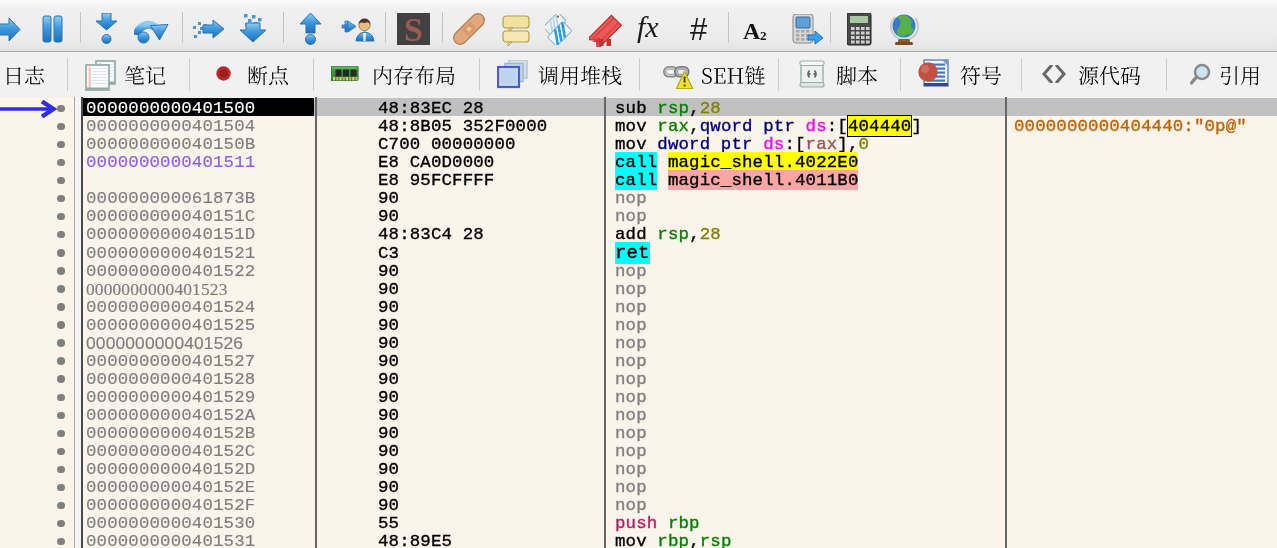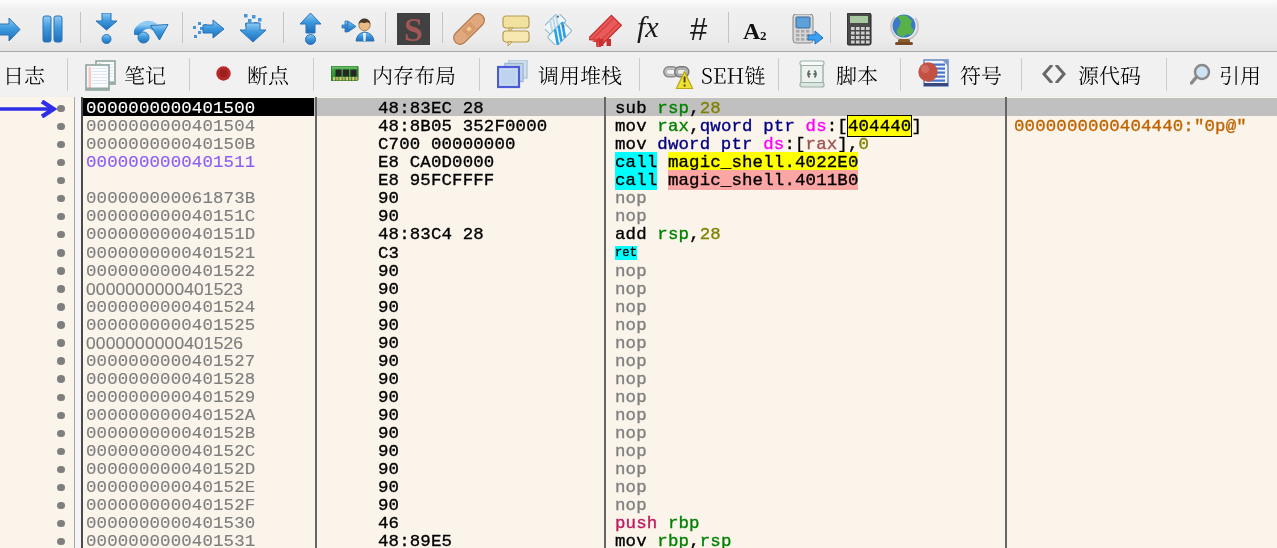--- a/index.html
+++ b/index.html
@@ -376,27 +376,27 @@
     <div style="position:absolute;height:18px;line-height:18px;font-family:'Liberation Mono',monospace;font-size:17.42px;white-space:pre;letter-spacing:0.14px;-webkit-text-stroke:0.35px;left:86px;top:112.4px;color:#7e7e7e;-webkit-text-stroke:0.15px">000000000040151C</div>
     <div style="position:absolute;height:18px;line-height:18px;font-family:'Liberation Mono',monospace;font-size:17.42px;white-space:pre;letter-spacing:0.14px;-webkit-text-stroke:0.35px;left:378px;top:112.4px;color:#000">90</div>
     <div style="position:absolute;height:18px;line-height:18px;font-family:'Liberation Mono',monospace;font-size:17.42px;white-space:pre;letter-spacing:0.14px;-webkit-text-stroke:0.35px;left:615px;top:112.4px"><span style="color:#808080">nop</span></div>
     <div style="position:absolute;left:57px;top:117.9px;width:7.5px;height:7.5px;border-radius:50%;background:#7f7f7f"></div>
     <div style="position:absolute;height:18px;line-height:18px;font-family:'Liberation Mono',monospace;font-size:17.42px;white-space:pre;letter-spacing:0.14px;-webkit-text-stroke:0.35px;left:86px;top:130.4px;color:#7e7e7e;-webkit-text-stroke:0.15px">000000000040151D</div>
     <div style="position:absolute;height:18px;line-height:18px;font-family:'Liberation Mono',monospace;font-size:17.42px;white-space:pre;letter-spacing:0.14px;-webkit-text-stroke:0.35px;left:378px;top:130.4px;color:#000">48:83C4 28</div>
     <div style="position:absolute;height:18px;line-height:18px;font-family:'Liberation Mono',monospace;font-size:17.42px;white-space:pre;letter-spacing:0.14px;-webkit-text-stroke:0.35px;left:615px;top:130.4px"><span style="color:#000000">add</span><span style="color:#000000"> </span><span style="color:#008000">rsp</span><span style="color:#000000">,</span><span style="color:#808000">28</span></div>
     <div style="position:absolute;left:57px;top:135.9px;width:7.5px;height:7.5px;border-radius:50%;background:#7f7f7f"></div>
     <div style="position:absolute;height:18px;line-height:18px;font-family:'Liberation Mono',monospace;font-size:17.42px;white-space:pre;letter-spacing:0.14px;-webkit-text-stroke:0.35px;left:86px;top:148.5px;color:#7e7e7e;-webkit-text-stroke:0.15px">0000000000401521</div>
     <div style="position:absolute;height:18px;line-height:18px;font-family:'Liberation Mono',monospace;font-size:17.42px;white-space:pre;letter-spacing:0.14px;-webkit-text-stroke:0.35px;left:378px;top:148.5px;color:#000">C3</div>
-    <div style="position:absolute;height:18px;line-height:18px;font-family:'Liberation Mono',monospace;font-size:12px;white-space:pre;letter-spacing:0.14px;-webkit-text-stroke:0.35px;left:615px;top:148.5px"><span style="color:#000000;background:#00ffff">ret</span></div>
+    <div style="position:absolute;height:18px;line-height:18px;font-family:'Liberation Mono',monospace;font-size:19px;white-space:pre;letter-spacing:0.14px;-webkit-text-stroke:0.35px;left:615px;top:148.5px"><span style="color:#000000;background:#00ffff">ret</span></div>
     <div style="position:absolute;left:57px;top:154.0px;width:7.5px;height:7.5px;border-radius:50%;background:#7f7f7f"></div>
     <div style="position:absolute;height:18px;line-height:18px;font-family:'Liberation Mono',monospace;font-size:17.42px;white-space:pre;letter-spacing:0.14px;-webkit-text-stroke:0.35px;left:86px;top:166.5px;color:#7e7e7e;-webkit-text-stroke:0.15px">0000000000401522</div>
     <div style="position:absolute;height:18px;line-height:18px;font-family:'Liberation Mono',monospace;font-size:17.42px;white-space:pre;letter-spacing:0.14px;-webkit-text-stroke:0.35px;left:378px;top:166.5px;color:#000">90</div>
     <div style="position:absolute;height:18px;line-height:18px;font-family:'Liberation Mono',monospace;font-size:17.42px;white-space:pre;letter-spacing:0.14px;-webkit-text-stroke:0.35px;left:615px;top:166.5px"><span style="color:#808080">nop</span></div>
     <div style="position:absolute;left:57px;top:172.0px;width:7.5px;height:7.5px;border-radius:50%;background:#7f7f7f"></div>
-    <div style="position:absolute;height:18px;line-height:18px;font-family:Liberation Sans, sans-serif;font-size:17.42px;white-space:pre;letter-spacing:0.14px;-webkit-text-stroke:0.35px;left:86px;top:184.6px;color:#7e7e7e;-webkit-text-stroke:0.15px">0000000000401523</div>
+    <div style="position:absolute;height:18px;line-height:18px;font-family:Liberation Serif, serif;font-size:17.42px;white-space:pre;letter-spacing:0.14px;-webkit-text-stroke:0.35px;left:86px;top:184.6px;color:#7e7e7e;-webkit-text-stroke:0.15px">0000000000401523</div>
     <div style="position:absolute;height:18px;line-height:18px;font-family:'Liberation Mono',monospace;font-size:17.42px;white-space:pre;letter-spacing:0.14px;-webkit-text-stroke:0.35px;left:378px;top:184.6px;color:#000">90</div>
     <div style="position:absolute;height:18px;line-height:18px;font-family:'Liberation Mono',monospace;font-size:17.42px;white-space:pre;letter-spacing:0.14px;-webkit-text-stroke:0.35px;left:615px;top:184.6px"><span style="color:#808080">nop</span></div>
     <div style="position:absolute;left:57px;top:190.1px;width:7.5px;height:7.5px;border-radius:50%;background:#7f7f7f"></div>
     <div style="position:absolute;height:18px;line-height:18px;font-family:'Liberation Mono',monospace;font-size:17.42px;white-space:pre;letter-spacing:0.14px;-webkit-text-stroke:0.35px;left:86px;top:202.7px;color:#7e7e7e;-webkit-text-stroke:0.15px">0000000000401524</div>
     <div style="position:absolute;height:18px;line-height:18px;font-family:'Liberation Mono',monospace;font-size:17.42px;white-space:pre;letter-spacing:0.14px;-webkit-text-stroke:0.35px;left:378px;top:202.7px;color:#000">90</div>
     <div style="position:absolute;height:18px;line-height:18px;font-family:'Liberation Mono',monospace;font-size:17.42px;white-space:pre;letter-spacing:0.14px;-webkit-text-stroke:0.35px;left:615px;top:202.7px"><span style="color:#808080">nop</span></div>
     <div style="position:absolute;left:57px;top:208.2px;width:7.5px;height:7.5px;border-radius:50%;background:#7f7f7f"></div>
     <div style="position:absolute;height:18px;line-height:18px;font-family:'Liberation Mono',monospace;font-size:17.42px;white-space:pre;letter-spacing:0.14px;-webkit-text-stroke:0.35px;left:86px;top:220.7px;color:#7e7e7e;-webkit-text-stroke:0.15px">0000000000401525</div>
     <div style="position:absolute;height:18px;line-height:18px;font-family:'Liberation Mono',monospace;font-size:17.42px;white-space:pre;letter-spacing:0.14px;-webkit-text-stroke:0.35px;left:378px;top:220.7px;color:#000">90</div>
     <div style="position:absolute;height:18px;line-height:18px;font-family:'Liberation Mono',monospace;font-size:17.42px;white-space:pre;letter-spacing:0.14px;-webkit-text-stroke:0.35px;left:615px;top:220.7px"><span style="color:#808080">nop</span></div>
@@ -435,21 +435,21 @@
     <div style="position:absolute;left:57px;top:370.7px;width:7.5px;height:7.5px;border-radius:50%;background:#7f7f7f"></div>
     <div style="position:absolute;height:18px;line-height:18px;font-family:'Liberation Mono',monospace;font-size:17.42px;white-space:pre;letter-spacing:0.14px;-webkit-text-stroke:0.35px;left:86px;top:383.3px;color:#7e7e7e;-webkit-text-stroke:0.15px">000000000040152E</div>
     <div style="position:absolute;height:18px;line-height:18px;font-family:'Liberation Mono',monospace;font-size:17.42px;white-space:pre;letter-spacing:0.14px;-webkit-text-stroke:0.35px;left:378px;top:383.3px;color:#000">90</div>
     <div style="position:absolute;height:18px;line-height:18px;font-family:'Liberation Mono',monospace;font-size:17.42px;white-space:pre;letter-spacing:0.14px;-webkit-text-stroke:0.35px;left:615px;top:383.3px"><span style="color:#808080">nop</span></div>
     <div style="position:absolute;left:57px;top:388.8px;width:7.5px;height:7.5px;border-radius:50%;background:#7f7f7f"></div>
     <div style="position:absolute;height:18px;line-height:18px;font-family:'Liberation Mono',monospace;font-size:17.42px;white-space:pre;letter-spacing:0.14px;-webkit-text-stroke:0.35px;left:86px;top:401.3px;color:#7e7e7e;-webkit-text-stroke:0.15px">000000000040152F</div>
     <div style="position:absolute;height:18px;line-height:18px;font-family:'Liberation Mono',monospace;font-size:17.42px;white-space:pre;letter-spacing:0.14px;-webkit-text-stroke:0.35px;left:378px;top:401.3px;color:#000">90</div>
     <div style="position:absolute;height:18px;line-height:18px;font-family:'Liberation Mono',monospace;font-size:17.42px;white-space:pre;letter-spacing:0.14px;-webkit-text-stroke:0.35px;left:615px;top:401.3px"><span style="color:#808080">nop</span></div>
     <div style="position:absolute;left:57px;top:406.8px;width:7.5px;height:7.5px;border-radius:50%;background:#7f7f7f"></div>
     <div style="position:absolute;height:18px;line-height:18px;font-family:'Liberation Mono',monospace;font-size:17.42px;white-space:pre;letter-spacing:0.14px;-webkit-text-stroke:0.35px;left:86px;top:419.4px;color:#7e7e7e;-webkit-text-stroke:0.15px">0000000000401530</div>
-    <div style="position:absolute;height:18px;line-height:18px;font-family:'Liberation Mono',monospace;font-size:17.42px;white-space:pre;letter-spacing:0.14px;-webkit-text-stroke:0.35px;left:378px;top:419.4px;color:#000">46</div>
+    <div style="position:absolute;height:18px;line-height:18px;font-family:'Liberation Mono',monospace;font-size:17.42px;white-space:pre;letter-spacing:0.14px;-webkit-text-stroke:0.35px;left:378px;top:419.4px;color:#000">55</div>
     <div style="position:absolute;height:18px;line-height:18px;font-family:'Liberation Mono',monospace;font-size:17.42px;white-space:pre;letter-spacing:0.14px;-webkit-text-stroke:0.35px;left:615px;top:419.4px"><span style="color:#be185d">push</span><span style="color:#000000"> </span><span style="color:#008000">rbp</span></div>
     <div style="position:absolute;left:57px;top:424.9px;width:7.5px;height:7.5px;border-radius:50%;background:#7f7f7f"></div>
     <div style="position:absolute;height:18px;line-height:18px;font-family:'Liberation Mono',monospace;font-size:17.42px;white-space:pre;letter-spacing:0.14px;-webkit-text-stroke:0.35px;left:86px;top:437.4px;color:#7e7e7e;-webkit-text-stroke:0.15px">0000000000401531</div>
     <div style="position:absolute;height:18px;line-height:18px;font-family:'Liberation Mono',monospace;font-size:17.42px;white-space:pre;letter-spacing:0.14px;-webkit-text-stroke:0.35px;left:378px;top:437.4px;color:#000">48:89E5</div>
     <div style="position:absolute;height:18px;line-height:18px;font-family:'Liberation Mono',monospace;font-size:17.42px;white-space:pre;letter-spacing:0.14px;-webkit-text-stroke:0.35px;left:615px;top:437.4px"><span style="color:#000000">mov</span><span style="color:#000000"> </span><span style="color:#008000">rbp</span><span style="color:#000000">,</span><span style="color:#008000">rsp</span></div>
     <div style="position:absolute;left:57px;top:442.9px;width:7.5px;height:7.5px;border-radius:50%;background:#7f7f7f"></div>
     <svg style="position:absolute;left:0;top:4.5px" width="60" height="18" viewBox="0 0 60 18">
       <path d="M0 7.2 L50 7.2 L50 10.8 L0 10.8 Z" fill="#2e2ee8"></path>
       <path d="M42 1.5 L53.5 9 L42 16.5" fill="none" stroke="#2e2ee8" stroke-width="4.4"></path>
     </svg>

